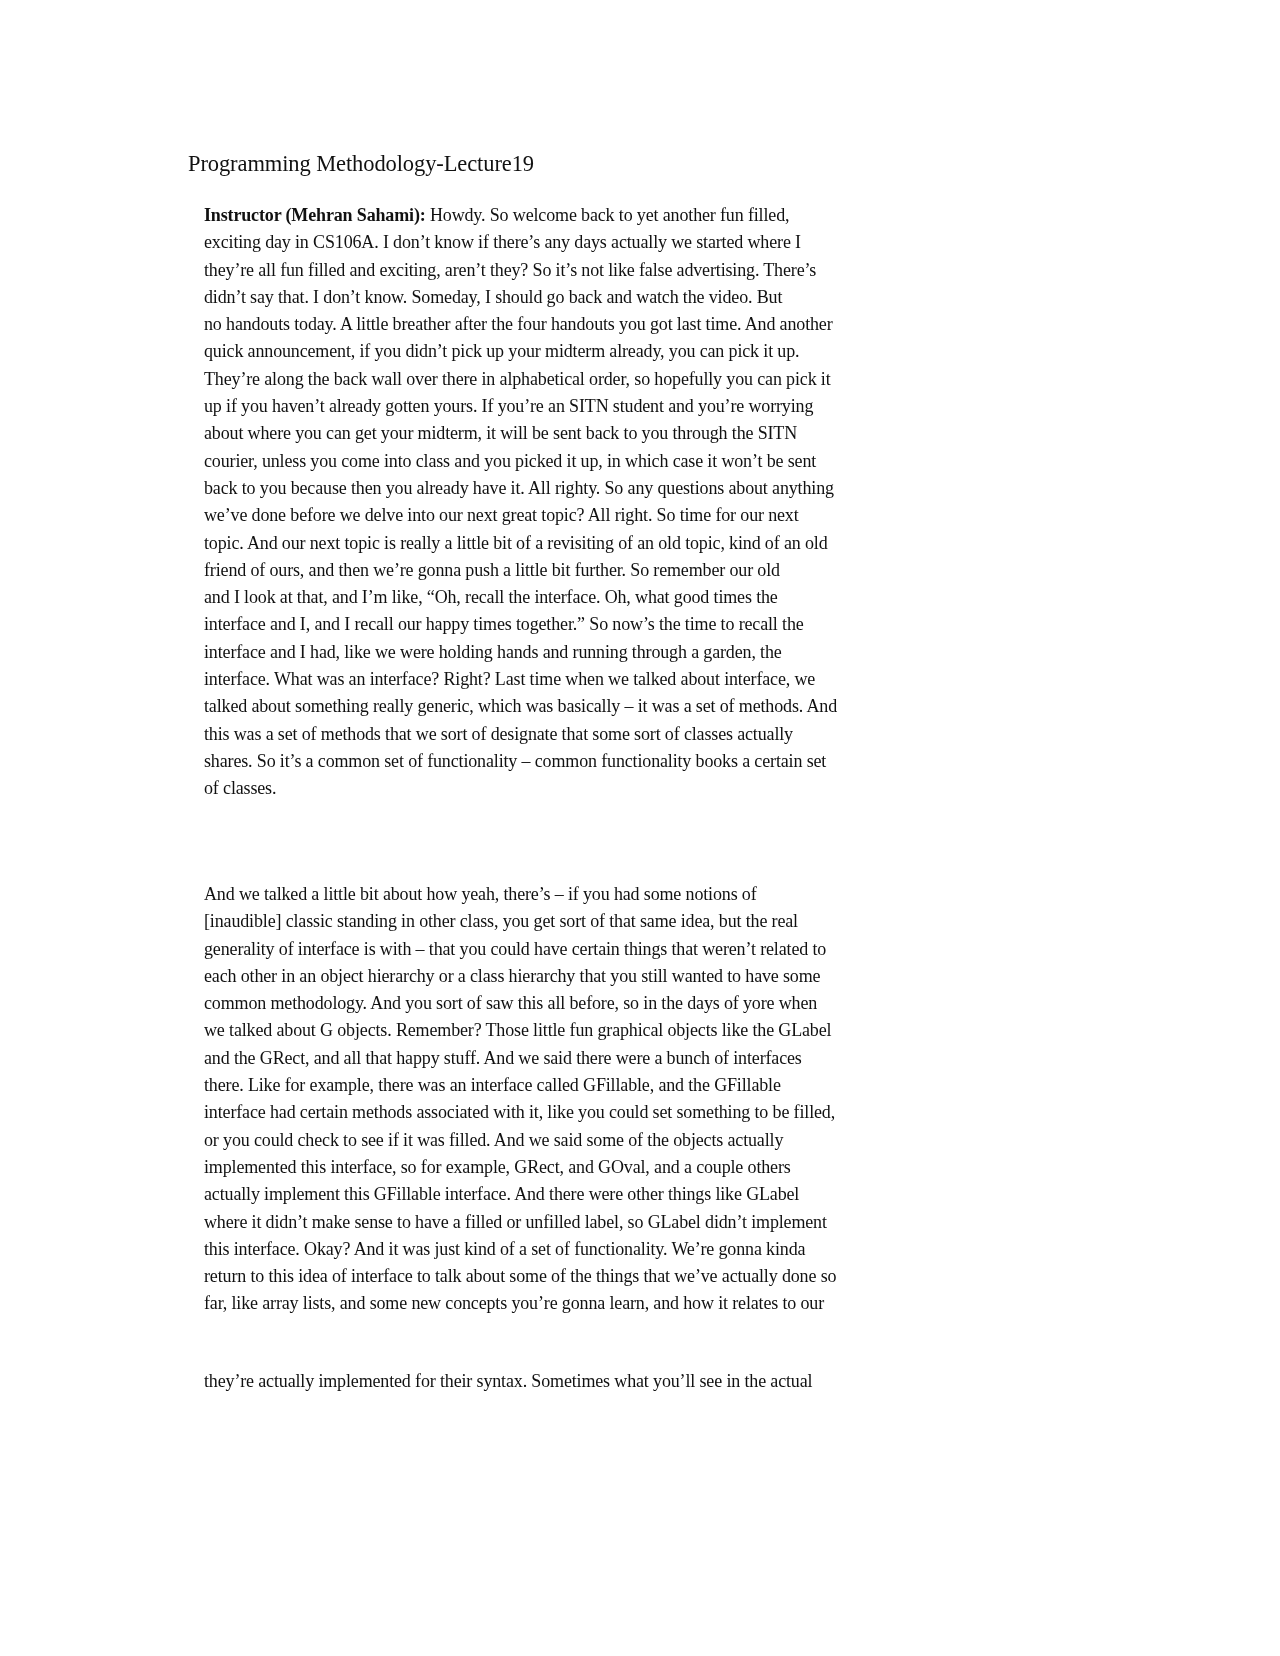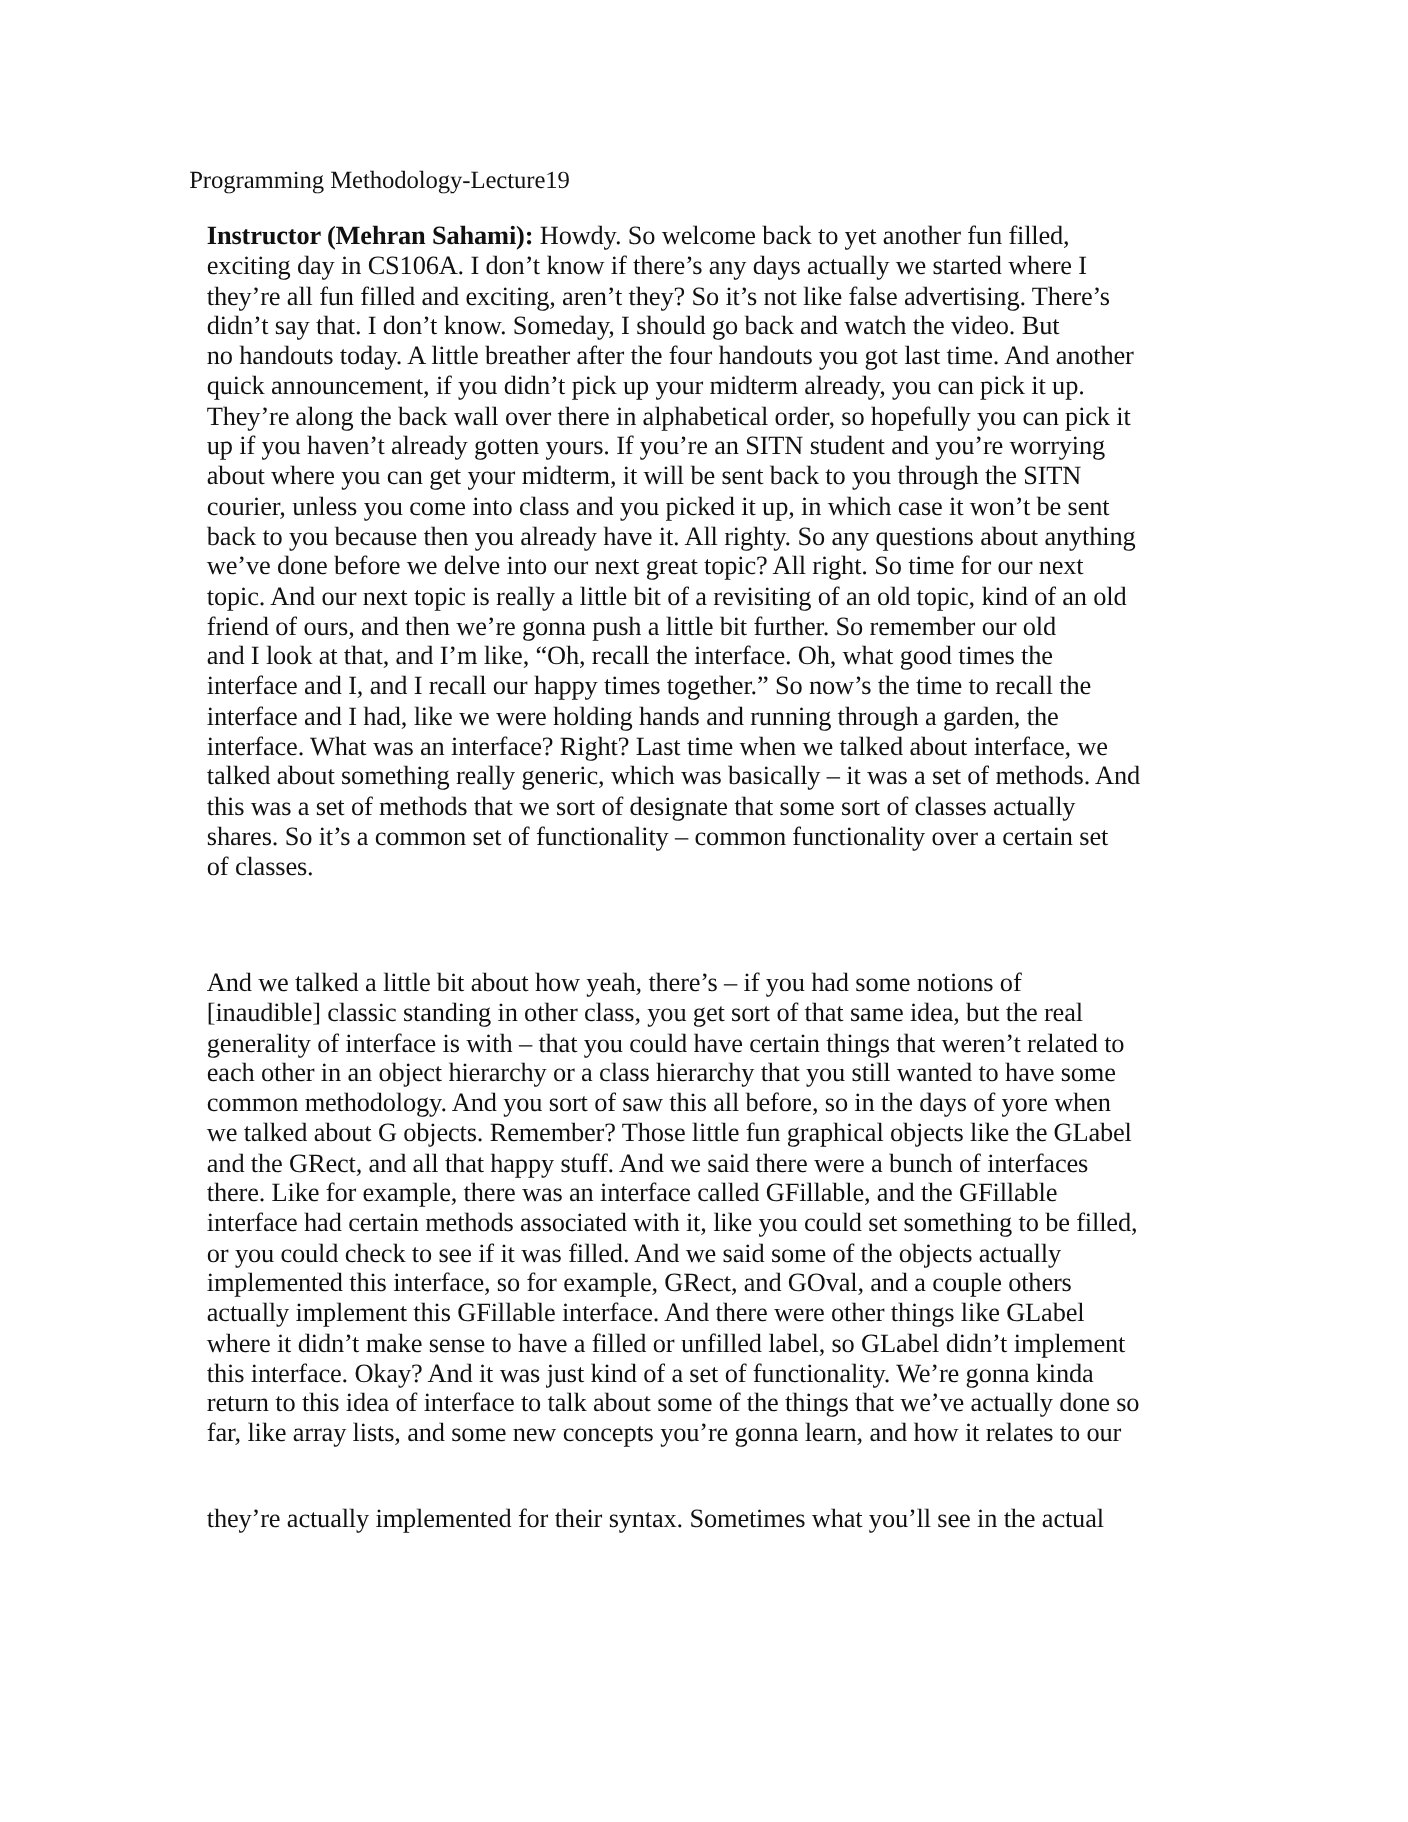--- a/index.html
+++ b/index.html
@@ -4,28 +4,28 @@
   <style>
     html, body { margin: 0; padding: 0; background: #ffffff; }
     body { width: 1280px; height: 1656px; position: relative; overflow: hidden; }
     .page {
       position: absolute; left: 0; top: 0; width: 1280px; height: 1656px;
       background: #ffffff;
       font-family: "Liberation Serif", "DejaVu Serif", serif;
       color: #111111;
     }
     .doc-title {
-      position: absolute; left: 172px; top: 150px;
+      position: absolute; left: 188px; top: 150px;
       font-size: 22.5px; line-height: 27px; white-space: nowrap;
       letter-spacing: -0.1px;
     }
     .para { position: absolute; left: 188px; width: 900px; }
     .line {
       display: block; height: 27.3px; line-height: 27.3px;
-      font-size: 24px; white-space: nowrap; letter-spacing: -0.15px;
+      font-size: 18px; white-space: nowrap; letter-spacing: -0.15px; margin-left: 16px;
     }
     .speaker { font-weight: bold; }
   </style>
 </head>
 <body>
 
 <div class="page">
 
   <div class="doc-title">Programming Methodology-Lecture19</div>
 
@@ -43,21 +43,21 @@
     <span class="line">back to you because then you already have it. All righty. So any questions about anything</span>
     <span class="line">we’ve done before we delve into our next great topic? All right. So time for our next</span>
     <span class="line">topic. And our next topic is really a little bit of a revisiting of an old topic, kind of an old</span>
     <span class="line">friend of ours, and then we’re gonna push a little bit further. So remember our old</span>
     <span class="line">and I look at that, and I’m like, “Oh, recall the interface. Oh, what good times the</span>
     <span class="line">interface and I, and I recall our happy times together.” So now’s the time to recall the</span>
     <span class="line">interface and I had, like we were holding hands and running through a garden, the</span>
     <span class="line">interface. What was an interface? Right? Last time when we talked about interface, we</span>
     <span class="line">talked about something really generic, which was basically – it was a set of methods. And</span>
     <span class="line">this was a set of methods that we sort of designate that some sort of classes actually</span>
-    <span class="line">shares. So it’s a common set of functionality – common functionality over a certain set</span>
+    <span class="line">shares. So it’s a common set of functionality – common functionality books a certain set</span>
     <span class="line">of classes.</span>
   </div>
 
   <div class="para" style="top:881px;">
     <span class="line">And we talked a little bit about how yeah, there’s – if you had some notions of</span>
     <span class="line">[inaudible] classic standing in other class, you get sort of that same idea, but the real</span>
     <span class="line">generality of interface is with – that you could have certain things that weren’t related to</span>
     <span class="line">each other in an object hierarchy or a class hierarchy that you still wanted to have some</span>
     <span class="line">common methodology. And you sort of saw this all before, so in the days of yore when</span>
     <span class="line">we talked about G objects. Remember? Those little fun graphical objects like the GLabel</span>

